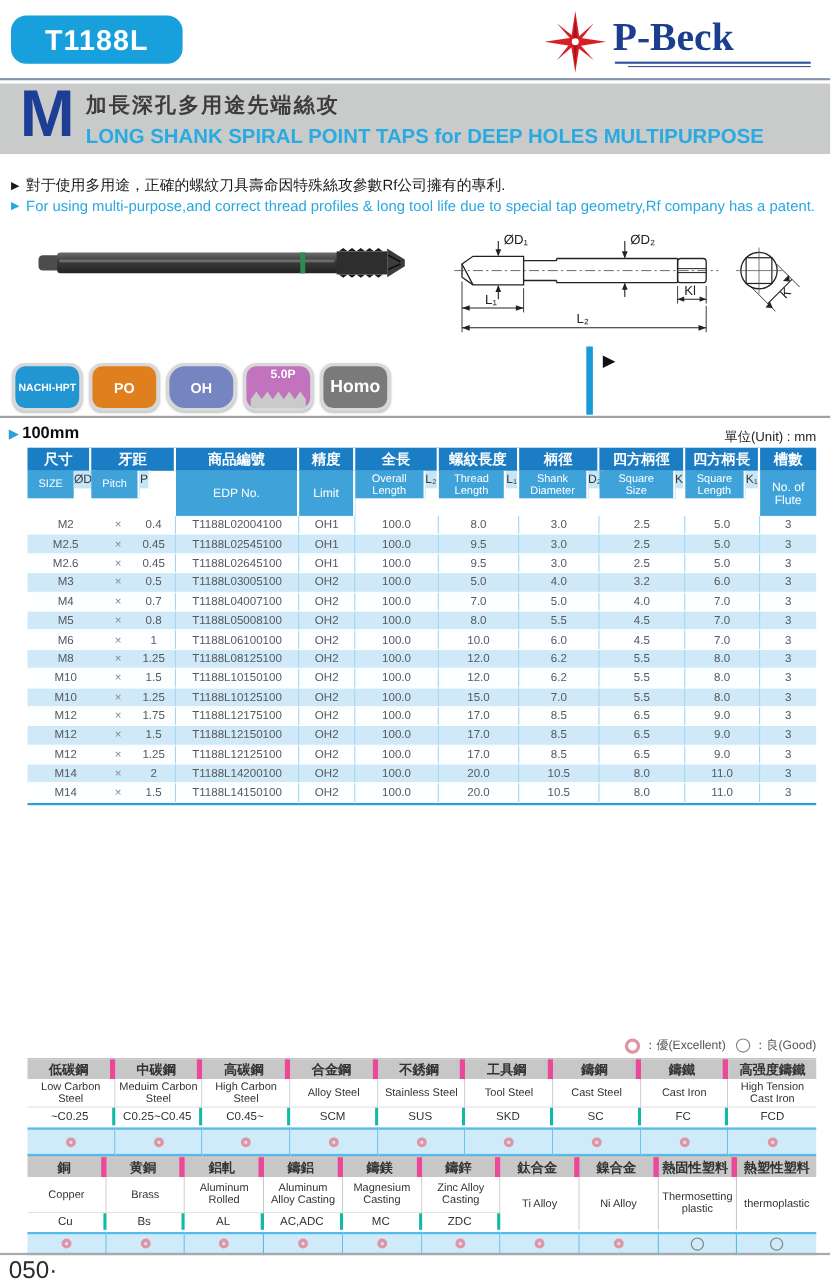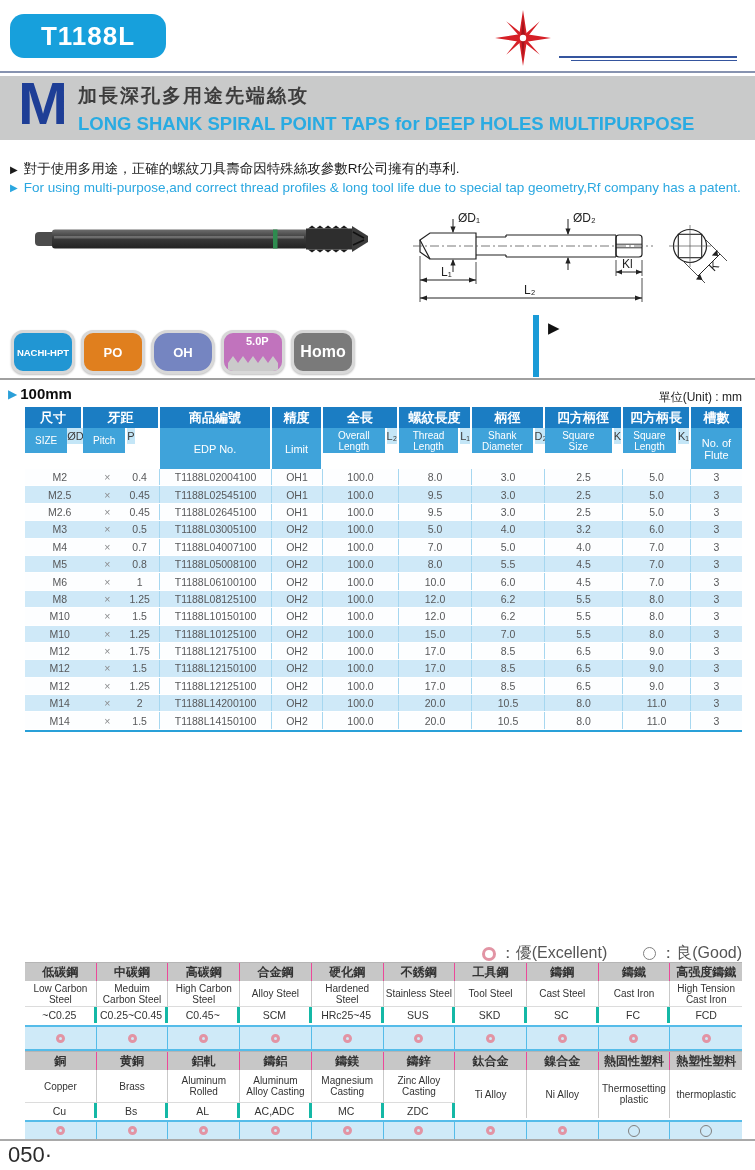--- a/index.html
+++ b/index.html
@@ -79,33 +79,33 @@
   .spec-row.alt{background:#cfe9f8;}
   .cell{display:flex;align-items:center;justify-content:center;font-size:10.5px;color:#57585a;
         border-right:1px solid #a6d7f0;}
   .cell.lastc{border-right:none;}
   .szcell{display:flex;align-items:center;width:135px;border-right:1px solid #a6d7f0;}
   .szcell span{display:inline-block;text-align:center;font-size:10.5px;color:#57585a;}
   .szcell .sz{width:70px;} .szcell .x{width:26px;color:#8a8b8d;} .szcell .pt{width:39px;}
   .spec-bottom{height:2px;background:#29a0d8;}
 
   
-  .legend{position:absolute;right:13px;top:943px;display:flex;gap:36px;align-items:center;
-          font-size:16px;color:#555;}
+  .legend{position:absolute;right:13px;top:943px;display:flex;gap:9px;align-items:center;
+          font-size:11px;color:#555;}
   .legend .item{display:flex;align-items:center;gap:4px;}
   .ring-ex{display:inline-block;width:8px;height:8px;border:3px solid #e294a4;border-radius:50%;}
   .ring-gd{display:inline-block;width:11px;height:11px;border:1.5px solid #808080;border-radius:50%;}
 
   
   .mat-table{position:absolute;left:25px;width:717px;display:flex;border-top:1px solid #b5b5b5;}
   .mat-table *{box-sizing:border-box;}
   #mat1{top:962px;} #mat2{top:1051px;}
   .mcol{display:flex;flex-direction:column;flex:1;}
   .mzh{height:18px;background:#c7c7c7;color:#333;font-weight:bold;font-size:12px;
-       display:flex;align-items:center;justify-content:center;border-right:1px solid #ec4899;}
+       display:flex;align-items:center;justify-content:center;border-right:5px solid #ec4899;}
   .men{background:#fff;color:#333;font-size:10px;line-height:11px;display:flex;align-items:center;
        justify-content:center;text-align:center;border-right:1px solid #c9c9c9;
        border-bottom:1px solid #dcdcdc;padding:0 2px;}
   #mat1 .men{height:26px;} #mat2 .men{height:33px;}
   .men.tall{border-bottom:none;}
   #mat2 .men.tall{height:48px;}
   .mcode{background:#fff;color:#333;font-size:10.5px;display:flex;align-items:center;
        justify-content:center;border-right:3px solid #14b8a6;}
   #mat1 .mcode{height:16px;} #mat2 .mcode{height:15px;}
   .mrate{margin-top:2px;background:#cfeaf8;border-top:2px solid #55bce9;border-bottom:2px solid #55bce9;
@@ -125,20 +125,21 @@
 <div id="page">
 
   <div class="code-badge">T1188L</div>
   <div class="logo">
     <svg class="logo-star" viewBox="0 0 60 60">
       <polygon points="30,0 34,26 60,30 34,34 30,60 26,34 0,30 26,26" fill="#d62027"></polygon>
       <polygon points="12,12 31,27 48,12 33,31 48,48 29,33 12,48 27,29" fill="#d62027"></polygon>
       <polygon points="30,6 32,28 30,54 28,28" fill="#a5131b"></polygon>
       <circle cx="30" cy="30" r="3.4" fill="#fff"></circle>
     </svg>
+    <span class="logo-text">P-Beck</span>
     <div class="logo-rule1"></div>
     <div class="logo-rule2"></div>
   </div>
   <div class="header-rule"></div>
 
   <div class="title-bar">
     <div class="m-letter">M</div>
     <div class="title-zh">加長深孔多用途先端絲攻</div>
     <div class="title-en">LONG SHANK SPIRAL POINT TAPS for DEEP HOLES MULTIPURPOSE</div>
   </div>
@@ -572,28 +573,20 @@
       </div>
       <div class="mcol">
         <div class="mzh">合金鋼</div>
         <div class="men">Alloy Steel</div>
         <div class="mcode">SCM</div>
         <div class="mrate">
           <span class="ring-ex"></span>
         </div>
       </div>
       <div class="mcol">
-        <div class="mzh">硬化鋼</div>
-        <div class="men">Hardened Steel</div>
-        <div class="mcode">HRc25~45</div>
-        <div class="mrate">
-          <span class="ring-ex"></span>
-        </div>
-      </div>
-      <div class="mcol">
         <div class="mzh">不銹鋼</div>
         <div class="men">Stainless Steel</div>
         <div class="mcode">SUS</div>
         <div class="mrate">
           <span class="ring-ex"></span>
         </div>
       </div>
       <div class="mcol">
         <div class="mzh">工具鋼</div>
         <div class="men">Tool Steel</div>

